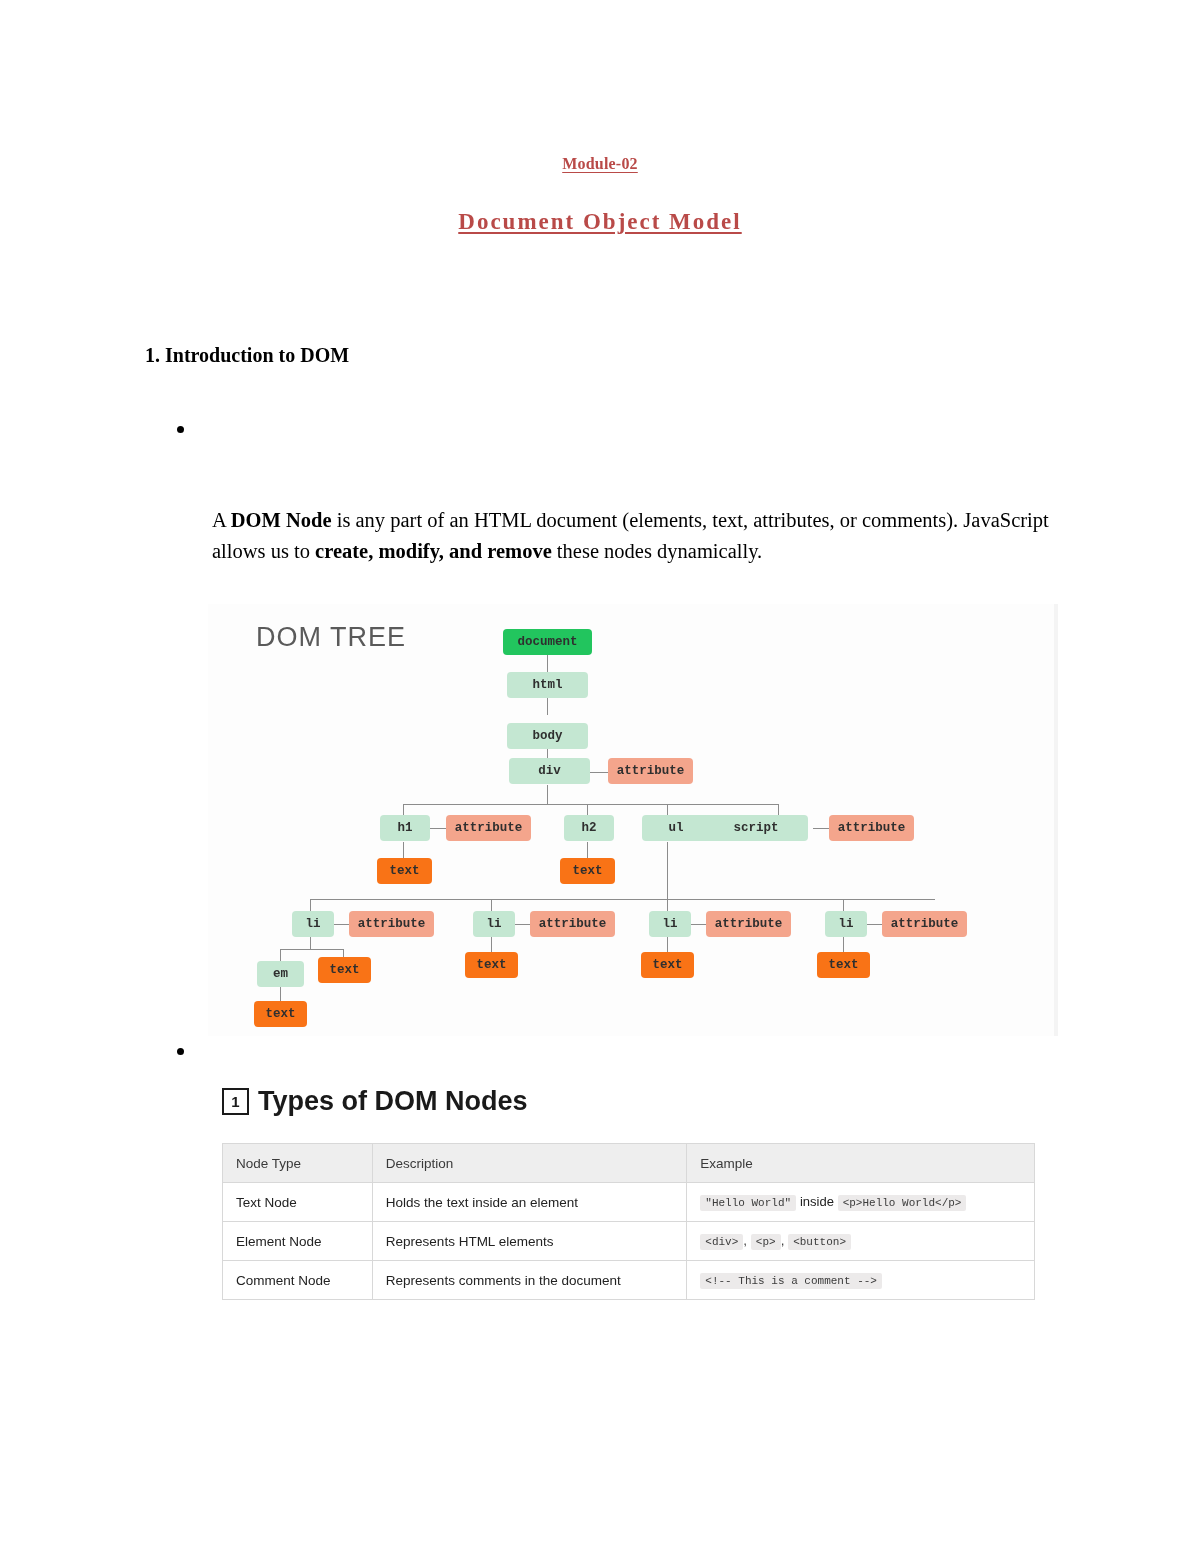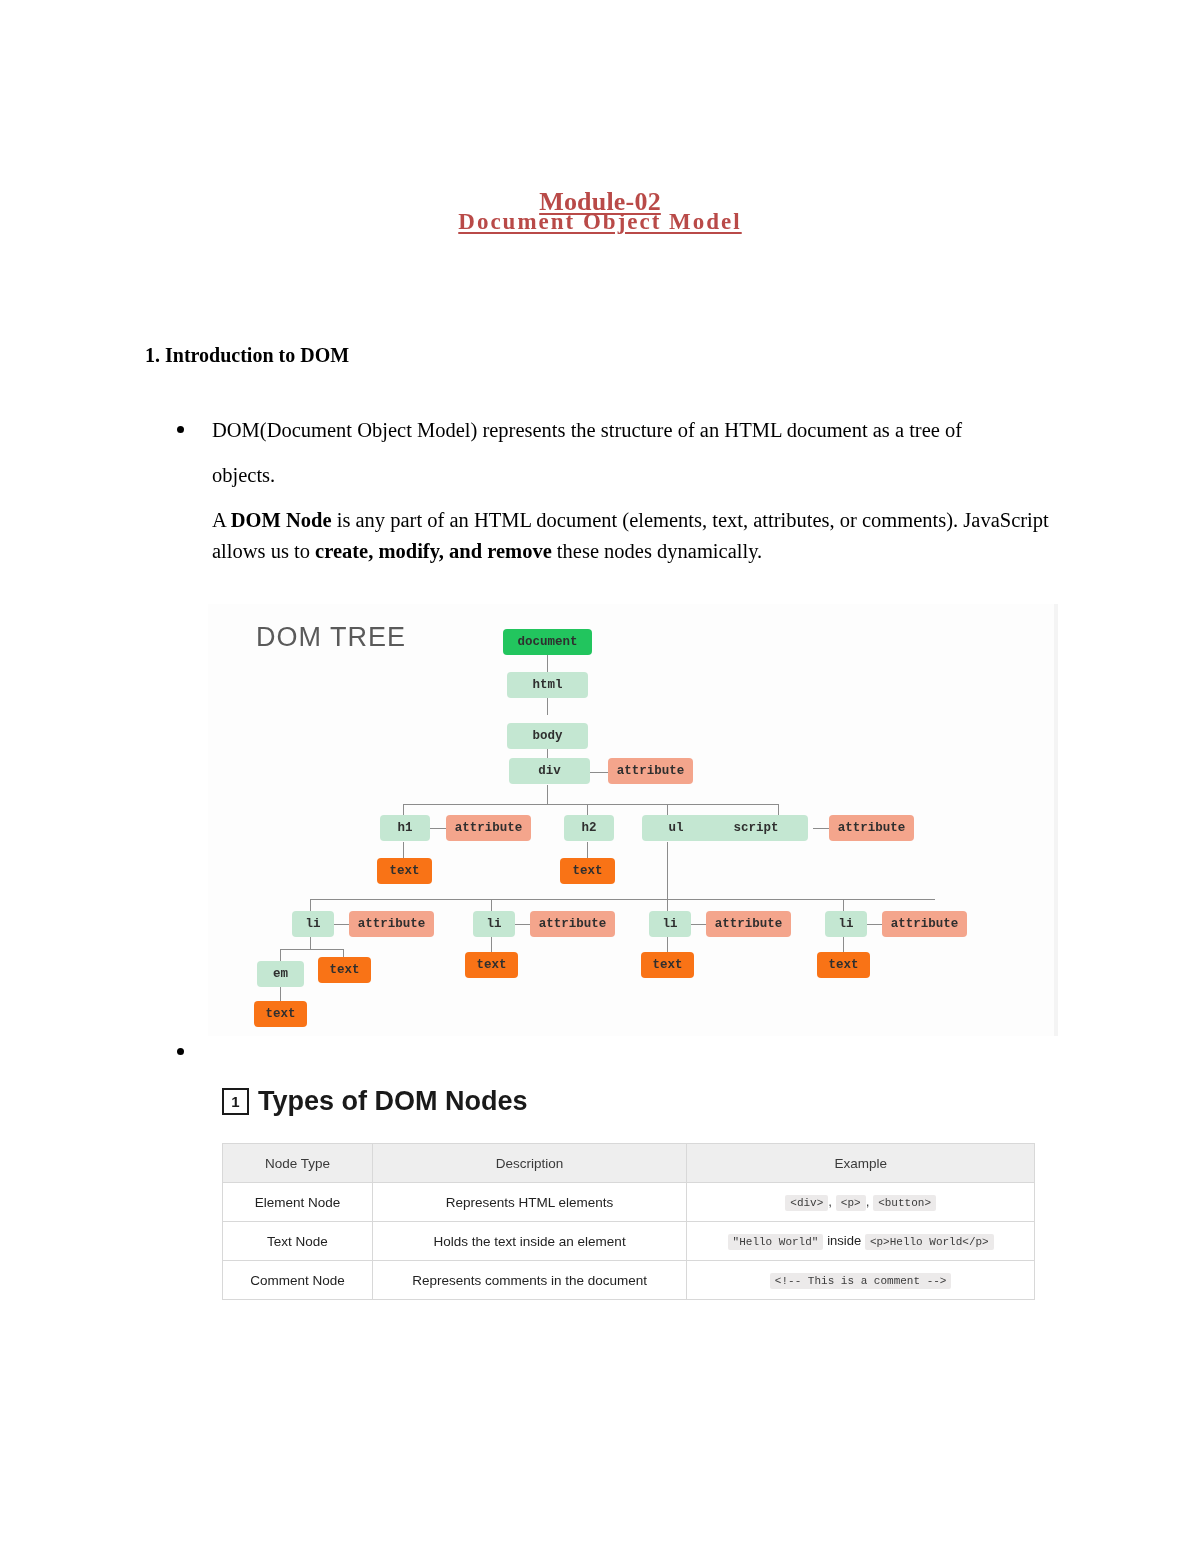--- a/index.html
+++ b/index.html
@@ -30,21 +30,21 @@
     text-align: center;
     font-family: "Liberation Serif", serif;
     font-weight: bold;
     color: #b94a48;
     letter-spacing: 0.2px;
   }
   .doc-title .u {
     text-decoration: underline;
     text-underline-offset: 3px;
   }
-  #title-module { top: 155px; font-size: 26px; margin-top: 32px; }
+  #title-module { top: 155px; font-size: 16px; }
   #title-dom    { top: 209px; font-size: 23px; letter-spacing: 2px; text-align: center; }
 
   
   .section-heading {
     position: absolute;
     left: 145px;
     top: 344px;
     font-family: "Liberation Serif", serif;
     font-weight: bold;
     font-size: 20px;
@@ -166,21 +166,21 @@
     width: 813px;
     border-collapse: collapse;
     font-family: "Liberation Sans", sans-serif;
     font-size: 13.5px;
     color: #222;
     background: #fff;
   }
   #node-table th,
   #node-table td {
     border: 1px solid #d8d8d8;
-    text-align: center;
+    text-align: left;
     vertical-align: middle;
     padding: 0 13px;
     height: 38px;
     font-weight: normal;
   }
   #node-table thead th {
     background: #eeeeee;
     color: #3a3a3a;
   }
   #node-table col.c1 { width: 150px; }
@@ -212,21 +212,20 @@
   <div class="doc-title" id="title-module">
     <span class="u">Module-02 </span>
   </div>
   <div class="doc-title" id="title-dom">
     <span class="u">Document  Object  Model</span>
   </div>
 
   <div class="section-heading">1. Introduction to DOM</div>
 
   <span class="bullet-dot" id="bullet-1"></span>
-  <div class="body-block" id="para-1">DOM(Document Object Model) represents the structure of an HTML document as a tree of objects.</div>
 
   <div class="body-block" id="para-2">
     <span>A </span><b>DOM Node</b><span> is any part of an HTML document (elements, text, attributes, or comments). JavaScript allows us to </span><b>create, modify, and remove</b><span> these nodes dynamically.</span>
   </div>
 
   <div id="dom-tree-figure">
     <div class="edge-fade"></div>
 
     <div class="fig-title">DOM TREE</div>
 
@@ -324,31 +323,31 @@
       </colgroup>
     <thead>
       <tr>
         <th>Node Type</th>
         <th>Description</th>
         <th>Example</th>
       </tr>
     </thead>
     <tbody>
       <tr>
+        <td>Text Node</td>
+        <td>Holds the text inside an element</td>
+        <td>
+          <code class="chip">"Hello World"</code>&nbsp;<span class="ex-word">inside</span>&nbsp;<code class="chip">&lt;p&gt;Hello World&lt;/p&gt;</code>
+        </td>
+      </tr>
+      <tr>
         <td>Element Node</td>
         <td>Represents HTML elements</td>
         <td>
           <code class="chip">&lt;div&gt;</code><span class="ex-sep">,&nbsp;</span><code class="chip">&lt;p&gt;</code><span class="ex-sep">,&nbsp;</span><code class="chip">&lt;button&gt;</code>
-        </td>
-      </tr>
-      <tr>
-        <td>Text Node</td>
-        <td>Holds the text inside an element</td>
-        <td>
-          <code class="chip">"Hello World"</code>&nbsp;<span class="ex-word">inside</span>&nbsp;<code class="chip">&lt;p&gt;Hello World&lt;/p&gt;</code>
         </td>
       </tr>
       <tr>
         <td>Comment Node</td>
         <td>Represents comments in the document</td>
         <td>
           <code class="chip">&lt;!-- This is a comment --&gt;</code>
         </td>
       </tr>
     </tbody>

